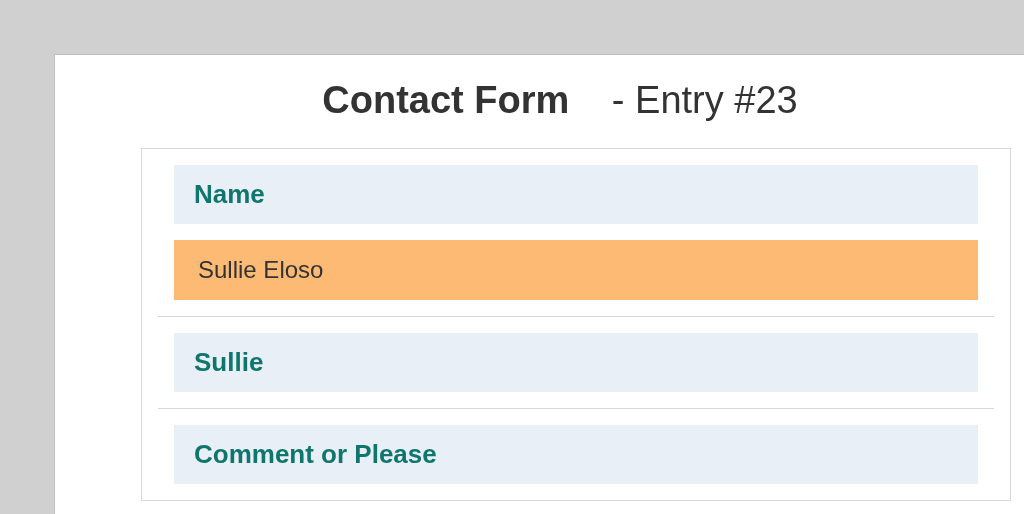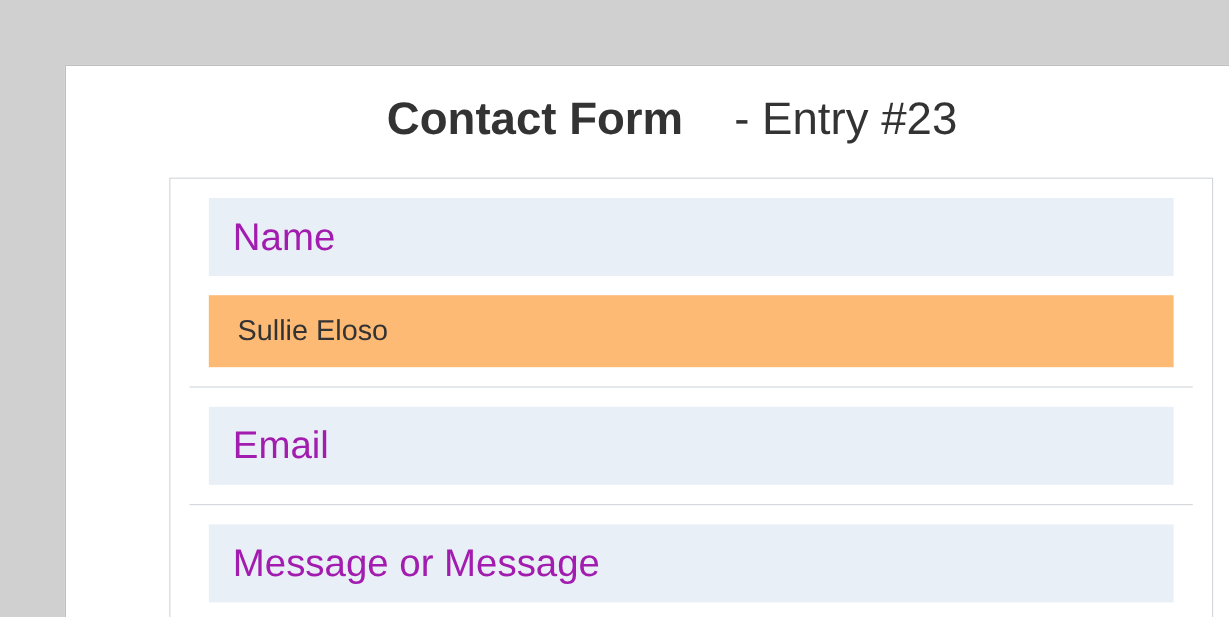--- a/index.html
+++ b/index.html
@@ -38,23 +38,23 @@
     }
     .field-block {
       border-bottom: 1px solid #d5d9dd;
     }
     .field-block:last-child {
       border-bottom: none;
     }
     .field-label {
       background: #e9eff6;
       padding: 14px 20px;
-      font-size: 32px;
-      font-weight: 400;
-      color: #a21caf;
+      font-size: 26px;
+      font-weight: 700;
+      color: #0f766e;
     }
     .field-value {
       background: #fdba74;
       padding: 16px 24px;
       font-size: 24px;
       color: #333333;
       font-weight: 400;
     }
     .field-value a {
       color: #0d72a6;
@@ -70,21 +70,21 @@
   </h1>
 
   <div class="entry-table">
 
     <div class="field-block">
       <div class="field-label">Name</div>
       <div class="field-value">Sullie Eloso</div>
     </div>
 
     <div class="field-block">
-      <div class="field-label">Email</div>
+      <div class="field-label">Sullie</div>
     </div>
 
     <div class="field-block">
-      <div class="field-label">Message or Message</div>
+      <div class="field-label">Comment or Please</div>
     </div>
 
   </div>
 </div>
 
 </body></html>

